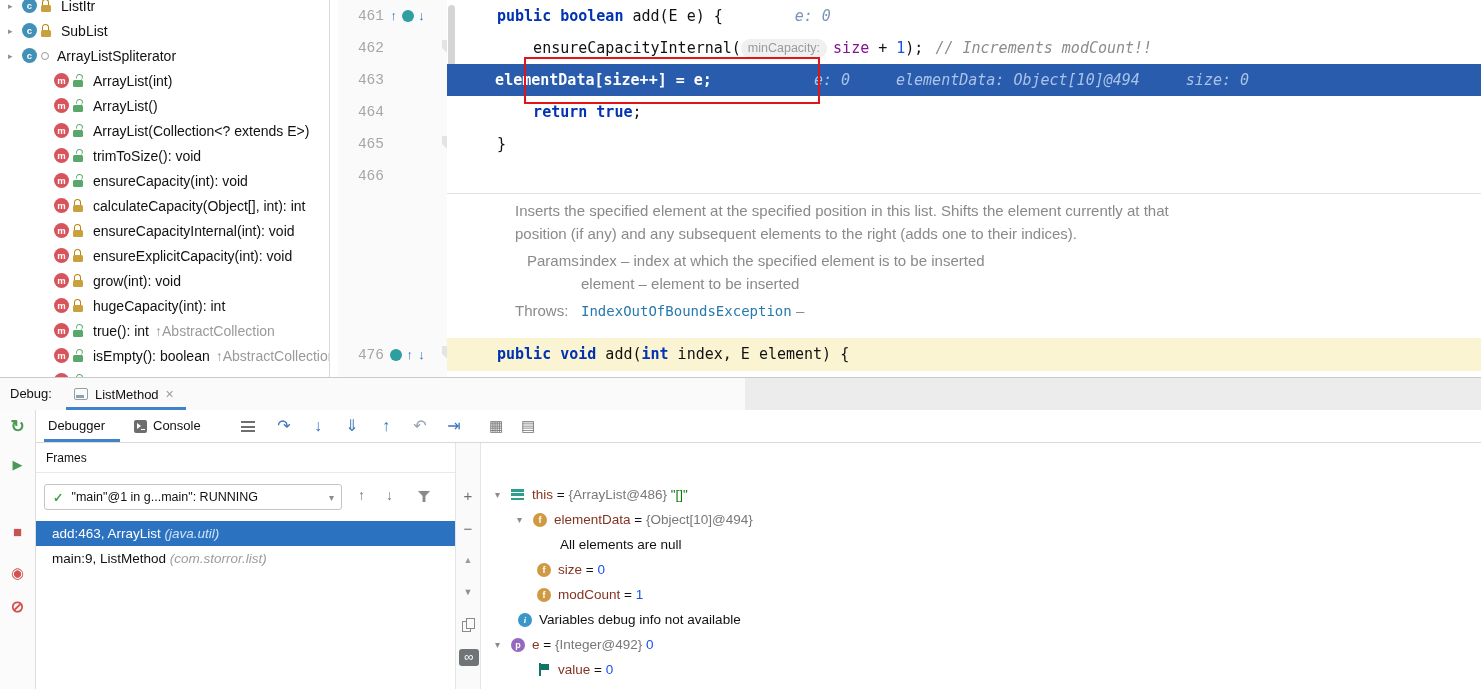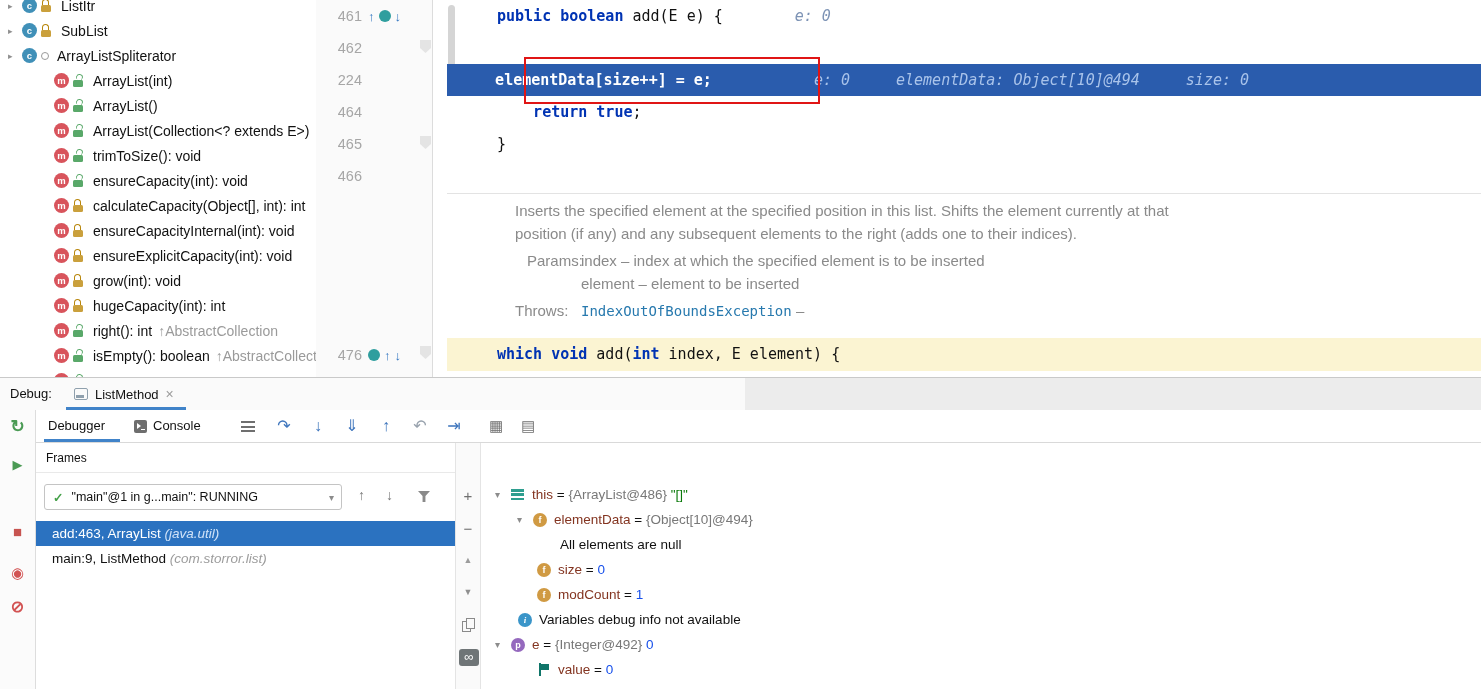--- a/index.html
+++ b/index.html
@@ -18,21 +18,21 @@
   .mod { width:13px; height:15px; position:relative; flex:none; margin-left:3px; }
   .mod .shackle { position:absolute; top:1px; left:2px; width:7px; height:6px; border:1.6px solid #b8860b; border-bottom:none; border-radius:3.5px 3.5px 0 0; }
   .mod .lbody { position:absolute; bottom:1px; left:1px; width:10px; height:7px; background:#caa03c; border-radius:1.5px; }
   .mod.unlock .shackle { border-color:#59a869; left:4px; transform:rotate(14deg); }
   .mod.unlock .lbody { background:#59a869; }
   .ring { width:8px; height:8px; border:1.5px solid #9a9a9a; border-radius:50%; flex:none; margin-left:4px; }
   .s-label { margin-left:8px; }
   .s-suffix { margin-left:6px; color:#9a9a9a; }
 
   
-  .gutter { position:absolute; left:316px; top:0; width:117px; height:377px; background:#fafafa; border-right:1px solid #dcdcdc; font-family:Liberation Sans, sans-serif; }
+  .gutter { position:absolute; left:338px; top:0; width:117px; height:377px; background:#fafafa; border-right:1px solid #dcdcdc; font-family:Liberation Mono, monospace; }
   .lnum { position:absolute; left:0; width:46px; text-align:right; color:#a6a6a6; font-size:14.5px; line-height:32px; height:32px; }
   .gicons { position:absolute; left:52px; display:flex; gap:4px; align-items:center; height:32px; }
   .garrow { color:#2f74c0; font-size:13px; font-weight:bold; }
   .gcirc { width:12px; height:12px; border-radius:50%; background:#2f9e9e; }
   .fold { position:absolute; left:104px; width:11px; height:13px; background:#e4e4e4; clip-path:polygon(0 0,100% 0,100% 62%,50% 100%,0 62%); }
 
   
   .editor { position:absolute; left:447px; top:0; width:1034px; height:377px; background:#fff; font-family:"DejaVu Sans Mono",monospace; font-size:15px; }
   .ed-row { position:absolute; left:0; width:100%; height:32px; line-height:32px; white-space:pre; padding-left:50px; }
   .exec { background:#2a5cad; color:#fff; font-weight:bold;padding-left:12px; }
@@ -220,21 +220,21 @@
           <span class="lbody"></span>
         </span>
       <span class="s-label">hugeCapacity(int): int</span>
     </div>
     <div class="s-row mth" style="top:318px">
       <span class="ic ic-m">m</span>
       <span class="mod unlock">
           <span class="shackle"></span>
           <span class="lbody"></span>
         </span>
-      <span class="s-label">right(): int</span>
+      <span class="s-label">true(): int</span>
       <span class="s-suffix">↑AbstractCollection</span>
     </div>
     <div class="s-row mth" style="top:343px">
       <span class="ic ic-m">m</span>
       <span class="mod unlock">
           <span class="shackle"></span>
           <span class="lbody"></span>
         </span>
       <span class="s-label">isEmpty(): boolean</span>
       <span class="s-suffix">↑AbstractCollection</span>
@@ -244,21 +244,21 @@
       <span class="mod unlock">
           <span class="shackle"></span>
         </span>
       <span class="s-label"></span>
     </div>
   </div>
 
   <div class="gutter">
     <div class="lnum" style="top:0">461</div>
     <div class="lnum" style="top:32px">462</div>
-    <div class="lnum" style="top:64px">224</div>
+    <div class="lnum" style="top:64px">463</div>
     <div class="lnum" style="top:96px">464</div>
     <div class="lnum" style="top:128px">465</div>
     <div class="lnum" style="top:160px">466</div>
     <div class="lnum" style="top:339px">476</div>
     <div class="gicons" style="top:0">
       <span class="garrow">↑</span>
       <span class="gcirc"></span>
       <span class="garrow">↓</span>
     </div>
     <div class="gicons" style="top:339px">
@@ -267,35 +267,36 @@
       <span class="garrow">↓</span>
     </div>
     <div class="fold" style="top:40px"></div>
     <div class="fold" style="top:136px"></div>
     <div class="fold" style="top:346px"></div>
   </div>
 
   <div class="editor">
     <div class="mini-scroll"></div>
     <div class="ed-row" style="top:0"><span class="kw">public boolean</span><span> add(E e) {</span><span class="dbg-hint" style="margin-left:72px">e: 0</span></div>
+    <div class="ed-row" style="top:32px"><span>    ensureCapacityInternal(</span><span class="chip">minCapacity:</span><span class="fld">size</span><span> + </span><span class="numlit">1</span><span>);</span><span class="cmt">// Increments modCount!!</span></div>
     <div class="ed-row exec" style="top:64px"><span>    elementData[size++] = e;</span><span class="dbg-hint" style="margin-left:102px">e: 0</span><span class="dbg-hint" style="margin-left:46px">elementData: Object[10]@494</span><span class="dbg-hint" style="margin-left:46px">size: 0</span></div>
     <div class="ed-row" style="top:96px"><span class="kw">    return true</span><span>;</span></div>
     <div class="ed-row" style="top:128px"><span>}</span></div>
     <div class="ed-row" style="top:160px"></div>
 
     <div class="doc-sep"></div>
     <div class="doc-line" style="left:68px; top:202px">Inserts the specified element at the specified position in this list. Shifts the element currently at that</div>
     <div class="doc-line" style="left:68px; top:225px">position (if any) and any subsequent elements to the right (adds one to their indices).</div>
     <div class="doc-line" style="left:80px; top:252px">Params:</div>
     <div class="doc-line" style="left:134px; top:252px">index – index at which the specified element is to be inserted</div>
     <div class="doc-line" style="left:134px; top:275px">element – element to be inserted</div>
     <div class="doc-line" style="left:68px; top:302px">Throws:</div>
     <div class="doc-line" style="left:134px; top:302px"><span class="doc-mono">IndexOutOfBoundsException</span><span> –</span></div>
 
-    <div class="line476"><span class="kw">which void</span><span> add(</span><span class="kw">int</span><span> index, E element) {</span></div>
+    <div class="line476"><span class="kw">public void</span><span> add(</span><span class="kw">int</span><span> index, E element) {</span></div>
   </div>
 
   <div class="red-box"></div>
 
   <div class="debug-top">
     <div class="lighter"></div>
     <span class="dbg-label">Debug:</span>
     <div class="session-tab">
       <span class="tab-ic"></span>
       <span>ListMethod</span>

